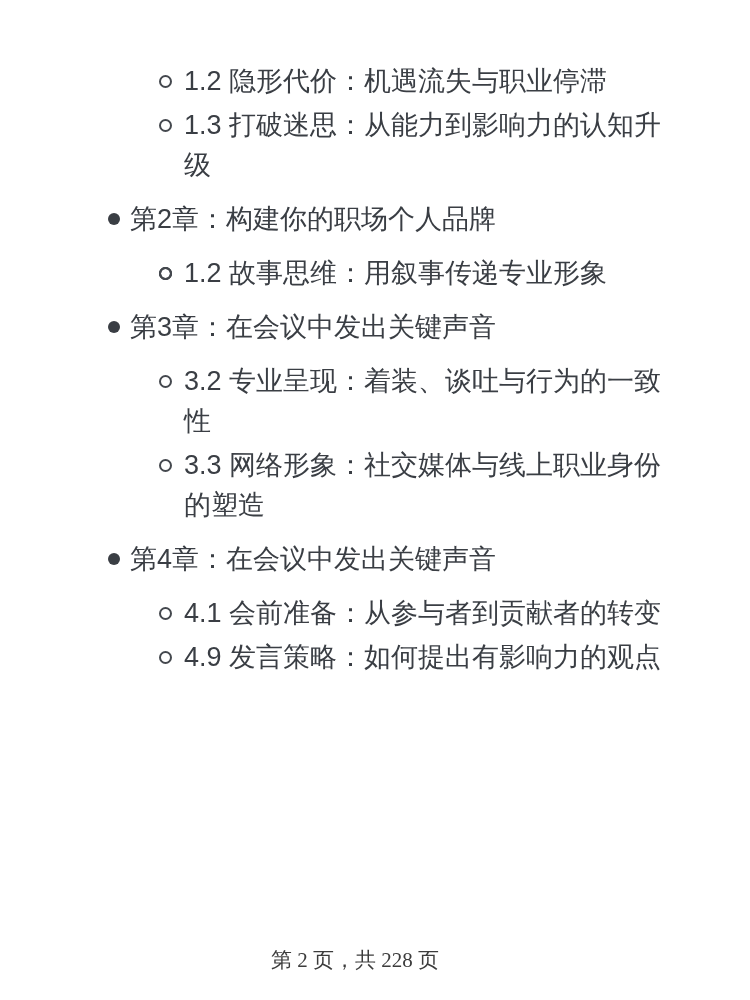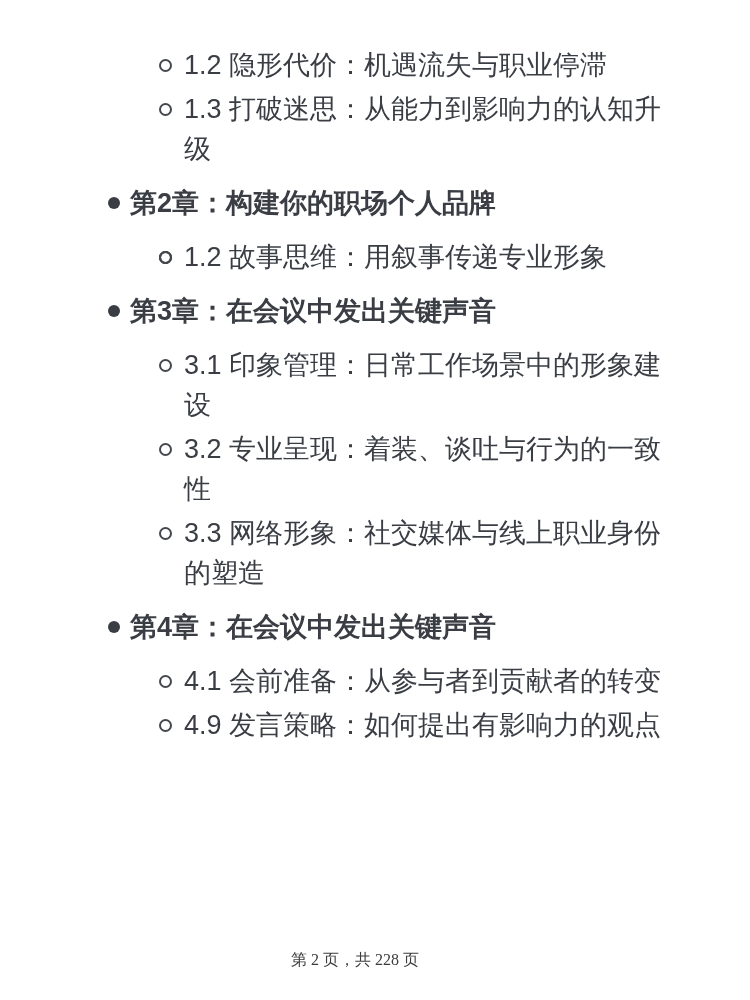--- a/index.html
+++ b/index.html
@@ -16,37 +16,36 @@
     color: #3a3e44;
   }
   .page {
     position: absolute;
     inset: 0;
     background: #ffffff;
   }
   .content {
     position: absolute;
     left: 130px;
-    top: 45px;
+    top: 61px;
   }
   ul {
     list-style: none;
     margin: 0;
     padding: 0;
   }
   .chapters > li {
     position: relative;
     font-size: 27px;
     line-height: 40px;
     margin: 0;
   }
   .chapter-title {
     display: block;
     width: 540px;
-    font-weight: bold;
   }
   .sections {
     margin: 14px 0 14px 54px;
     width: 478px;
   }
   .sections.first {
     margin-top: 0;
   }
   .sections > li {
     position: relative;
@@ -76,21 +75,21 @@
     border-radius: 50%;
     background: transparent;
   }
   .footer {
     position: absolute;
     left: 0;
     top: 948px;
     width: 710px;
     text-align: center;
     font-family: "Liberation Serif", "DejaVu Serif", serif;
-    font-size: 16px;
+    font-size: 21px;
     line-height: 24px;
     color: #3c3c3c;
   }
 </style>
 </head>
 <body>
 
 <div class="page">
   <div class="content">
 
@@ -123,24 +122,20 @@
           </li>
         </ul>
       </li>
 
       <li>
         <span class="bullet-disc"></span>
         <span class="chapter-title">第3章：在会议中发出关键声音</span>
         <ul class="sections">
           <li>
             <span class="bullet-circle"></span>
-            <span>3.1 印象管理：日常工作场景中的形象建设</span>
-          </li>
-          <li>
-            <span class="bullet-circle"></span>
             <span>3.2 专业呈现：着装、谈吐与行为的一致性</span>
           </li>
           <li>
             <span class="bullet-circle"></span>
             <span>3.3 网络形象：社交媒体与线上职业身份的塑造</span>
           </li>
         </ul>
       </li>
 
       <li>

